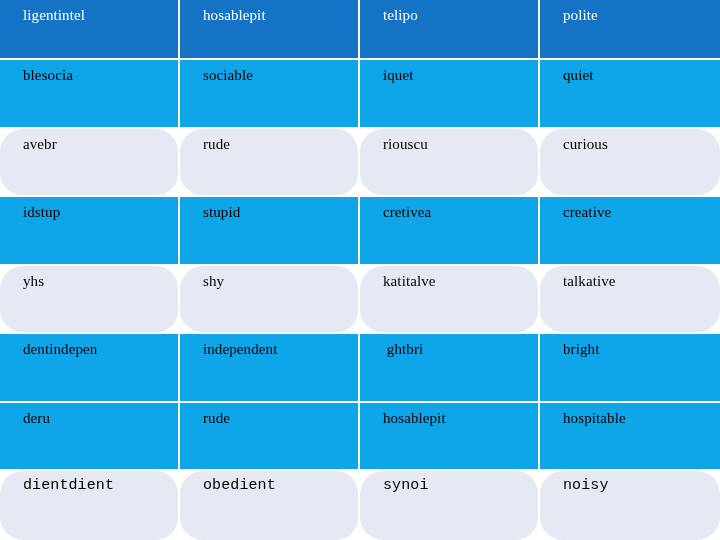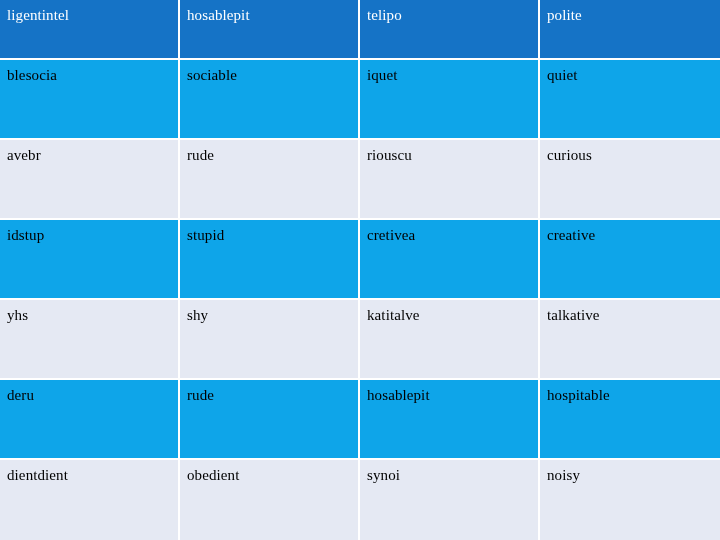--- a/index.html
+++ b/index.html
@@ -27,52 +27,54 @@
     table-layout: fixed;
   }
   table.word-table col {
     width: 180px;
   }
   table.word-table th,
   table.word-table td {
     box-sizing: border-box;
     width: 180px;
     height: 60px;
-    padding: 6px 0 0 7px;
+    padding: 6px 0 0 23px;
     vertical-align: top;
     text-align: left;
     font-weight: normal;
     font-size: 15px;
     line-height: 18px;
     letter-spacing: 0.1px;
     color: #000000;
     border-right: 2px solid #ffffff;
     border-bottom: 2px solid #ffffff;
     white-space: pre;
     overflow: hidden;
   }
   table.word-table th:last-child,
   table.word-table td:last-child {
     border-right: none;
   }
   table.word-table tr:last-child td {
     border-bottom: none;
+    font-family: Liberation Mono, monospace;
   }
   
   table.word-table thead th {
     background: #1573c6;
     color: #ffffff;
     font-size: 15px;
   }
   
   table.word-table tbody tr.row-dark td {
     background: #0ea5e9;
   }
   table.word-table tbody tr.row-light td {
     background: #e5e9f3;
+    border-radius: 23px;
   }
 </style>
 </head>
 <body>
 
 <div class="table-wrap">
   <table class="word-table">
     <colgroup>
       <col>
         <col>
@@ -106,20 +108,26 @@
         <td>cretivea</td>
         <td>creative</td>
       </tr>
       <tr class="row-light">
         <td>yhs</td>
         <td>shy</td>
         <td>katitalve</td>
         <td>talkative</td>
       </tr>
       <tr class="row-dark">
+        <td>dentindepen</td>
+        <td>independent</td>
+        <td> ghtbri</td>
+        <td>bright</td>
+      </tr>
+      <tr class="row-dark">
         <td>deru</td>
         <td>rude</td>
         <td>hosablepit</td>
         <td>hospitable</td>
       </tr>
       <tr class="row-light">
         <td>dientdient</td>
         <td>obedient</td>
         <td>synoi</td>
         <td>noisy</td>

